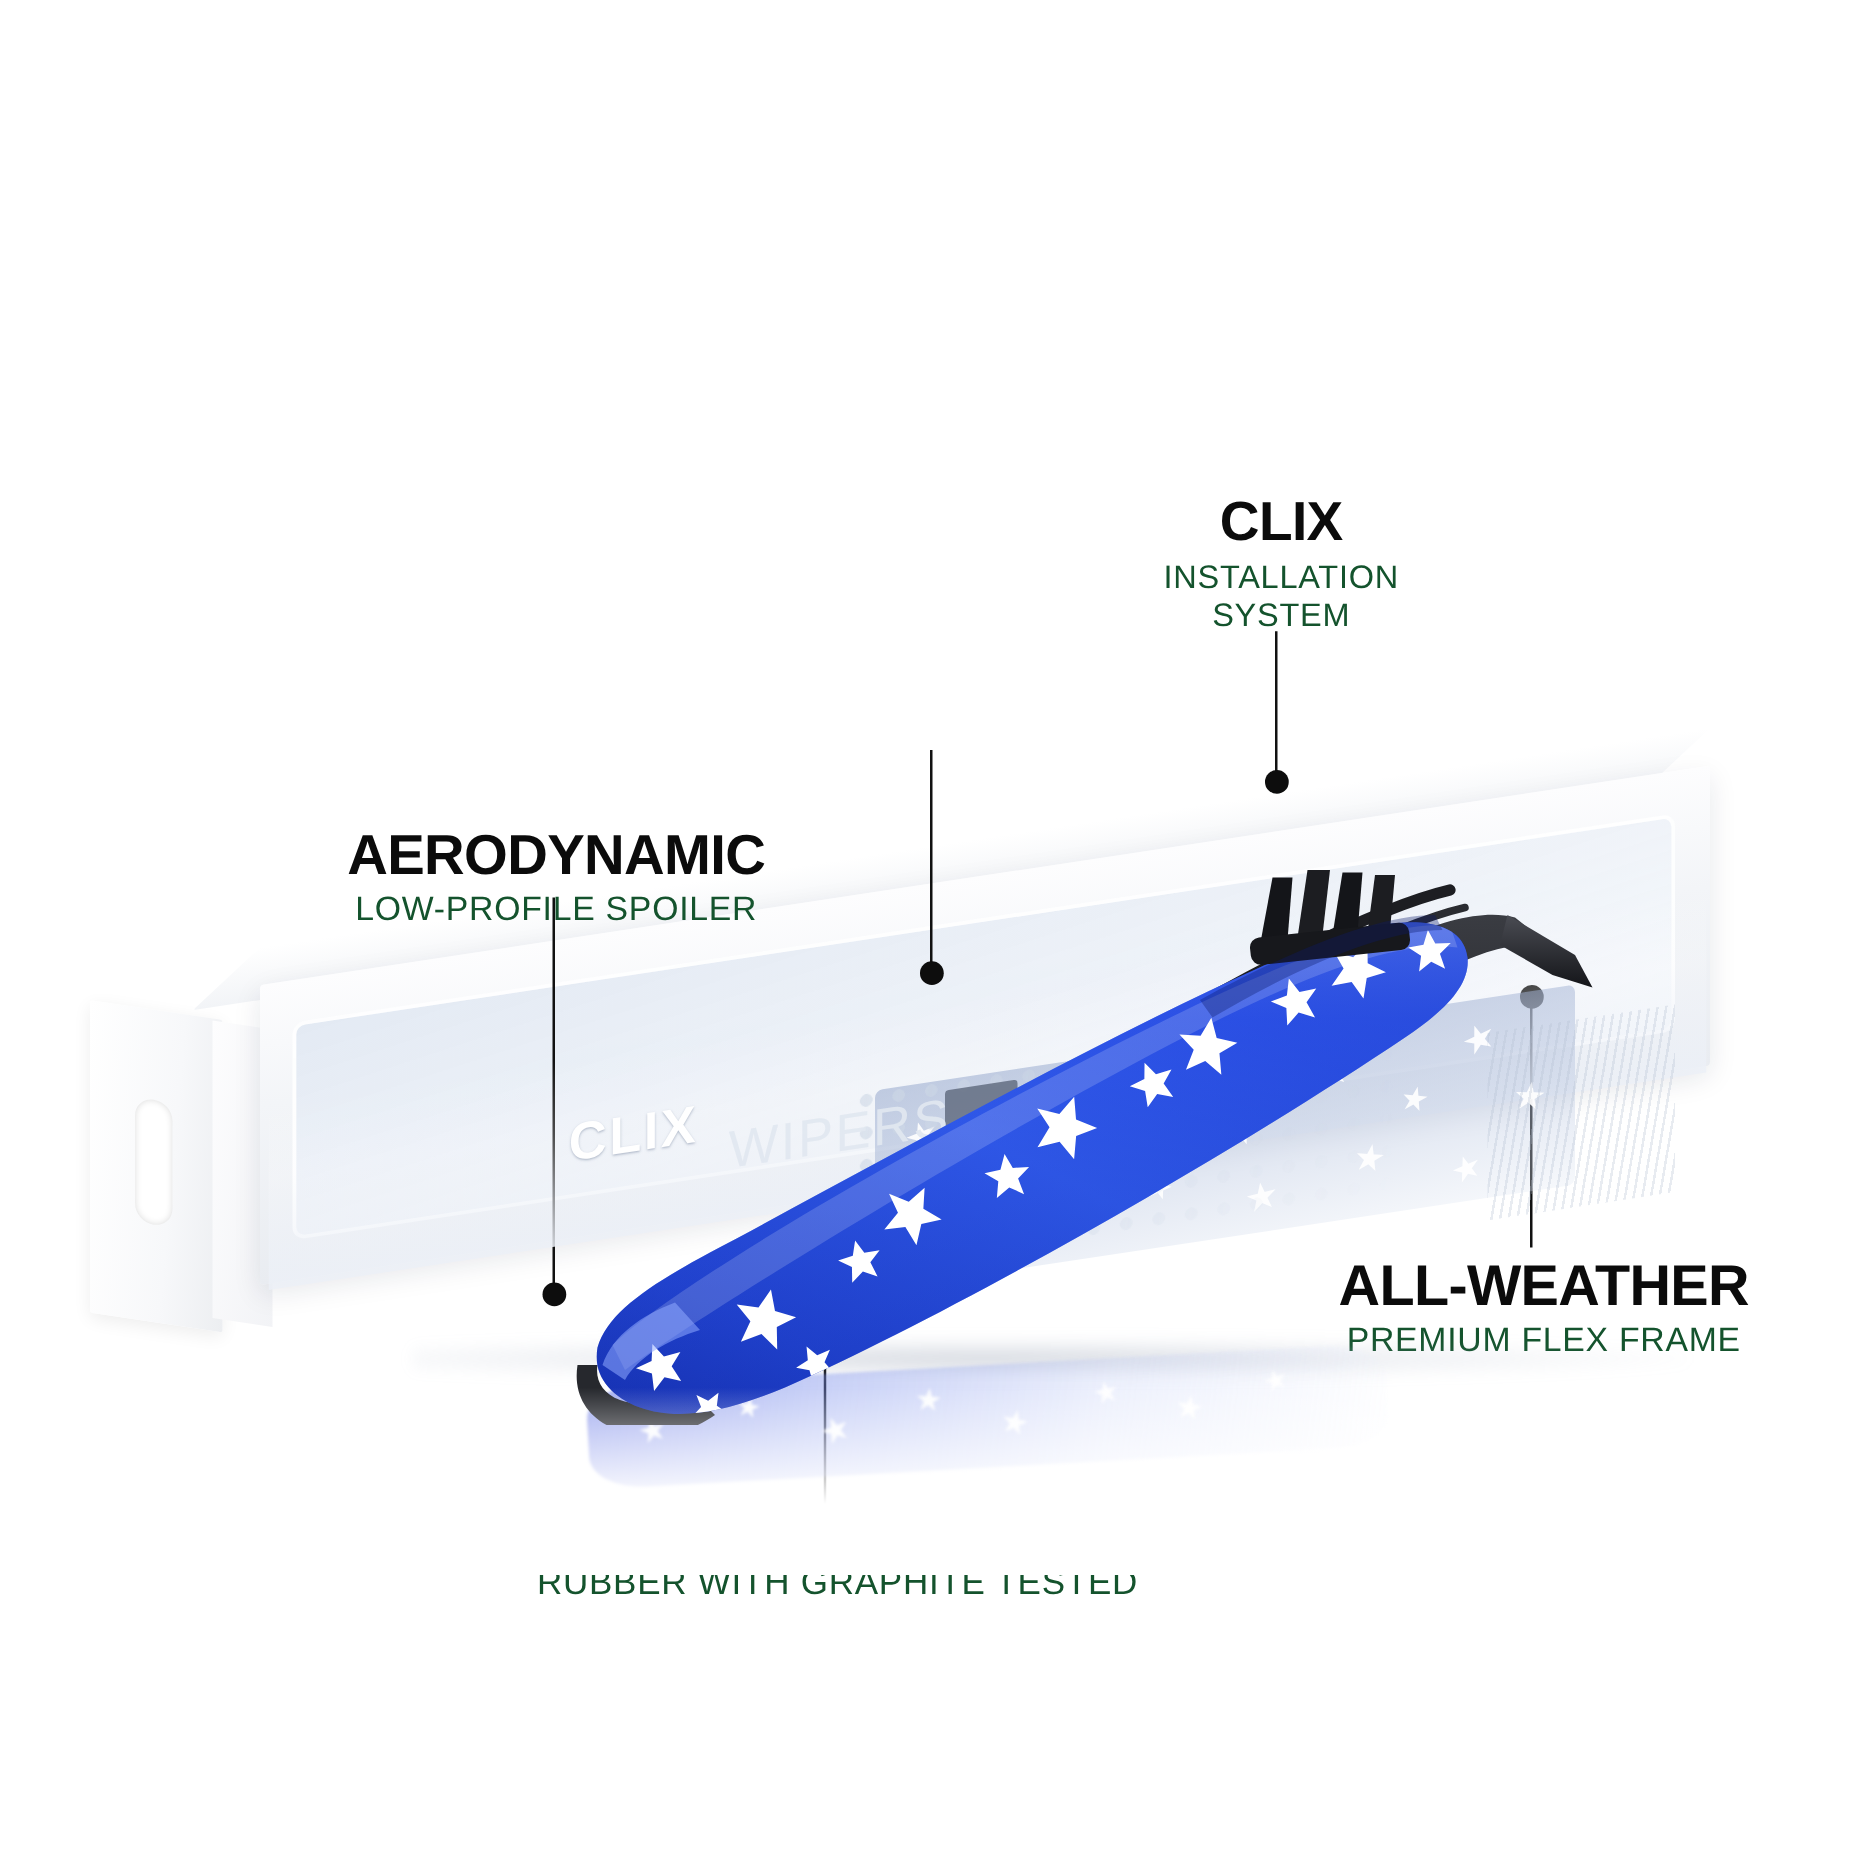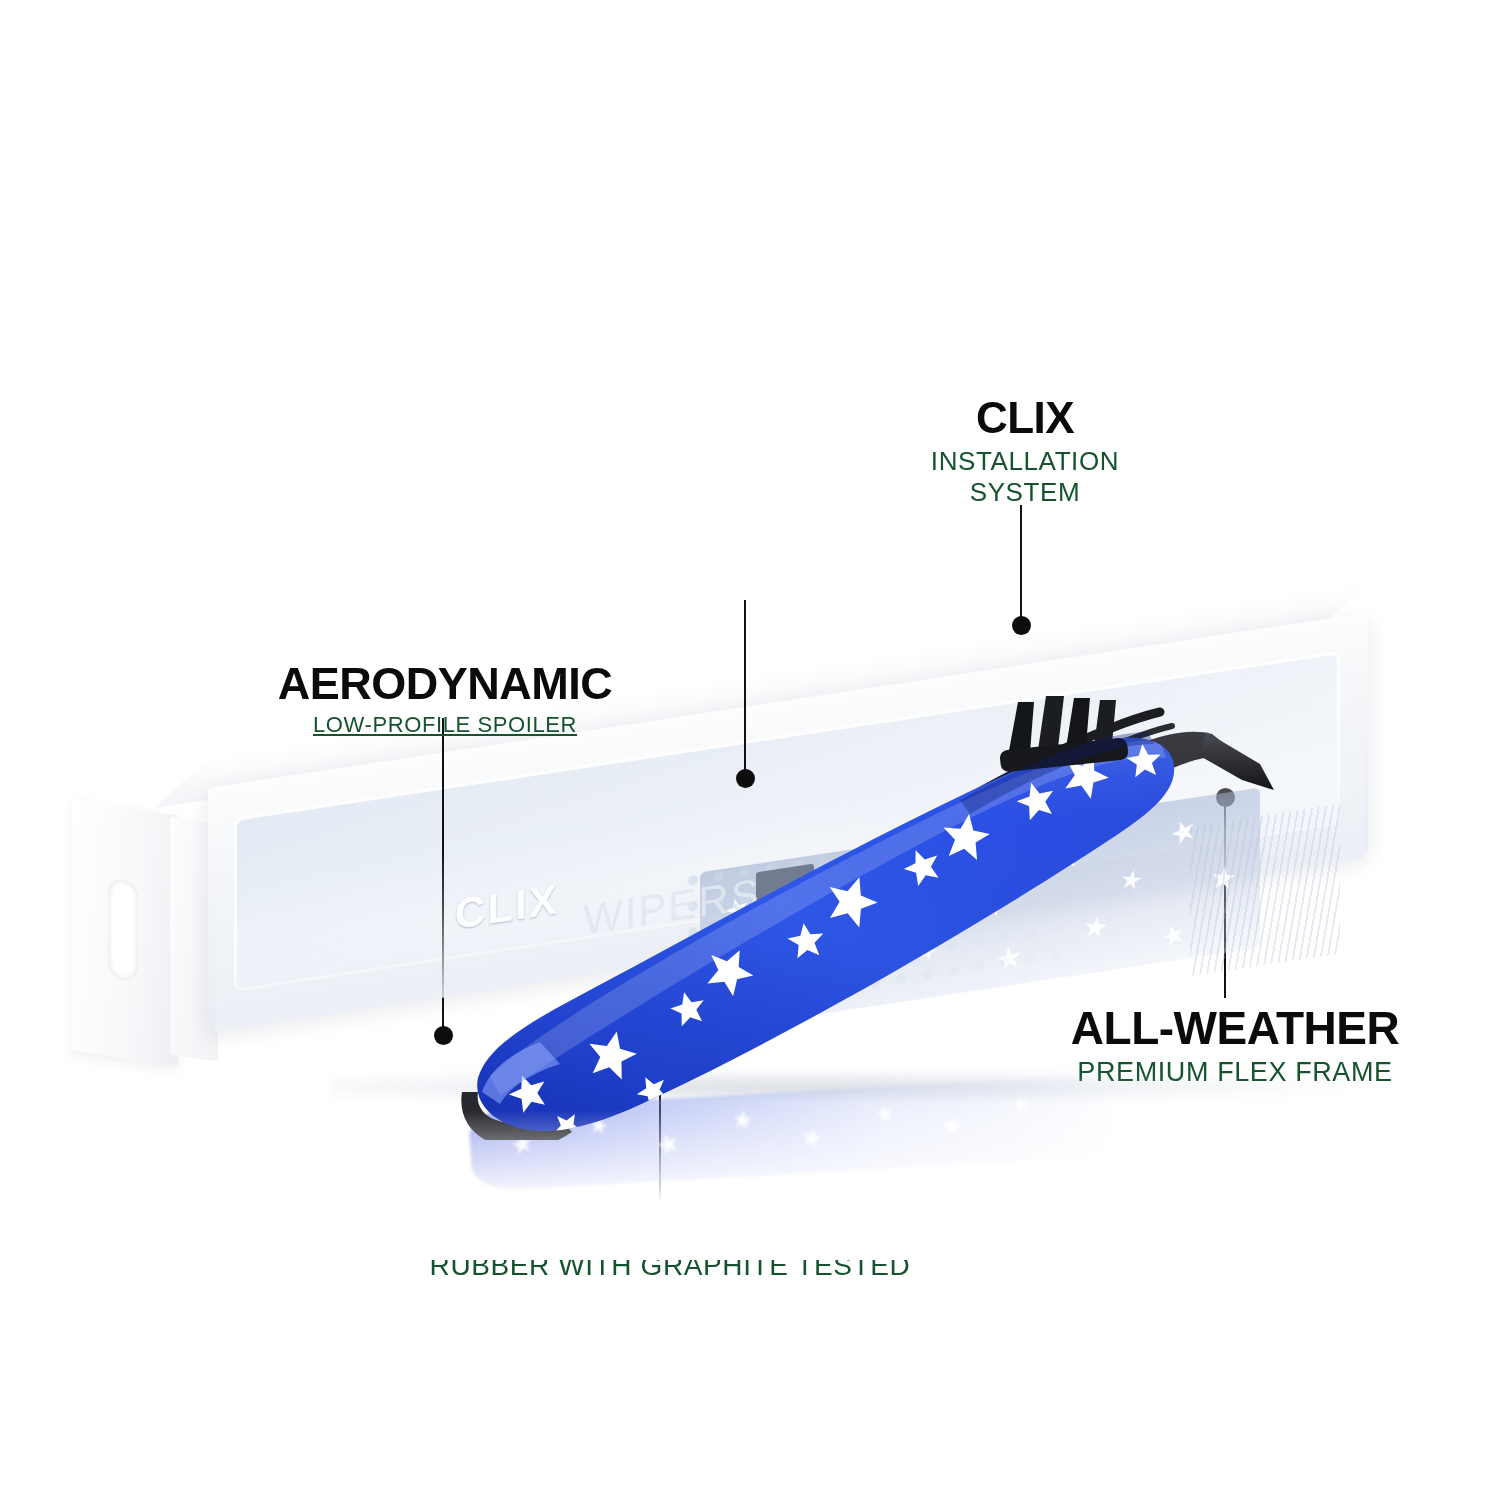--- a/index.html
+++ b/index.html
@@ -68,21 +68,21 @@
   #callout-clix { top: 396px; left: 860px; width: 330px; }
   #callout-clix .c-title { font-size: 44px; }
   #callout-clix .c-sub { font-size: 26px; }
 
   #callout-durable { top: 490px; left: 490px; width: 520px; }
   #callout-durable .c-title { font-size: 46px; }
   #callout-durable .c-sub { font-size: 27px; }
 
   #callout-aero { top: 630px; left: 175px; width: 540px; margin-top: 31px; }
   #callout-aero .c-title { font-size: 45px; }
-  #callout-aero .c-sub { font-size: 22px; text-decoration: underline; }
+  #callout-aero .c-sub { font-size: 27px; }
 
   #callout-allweather { top: 1005px; left: 1000px; width: 470px; }
   #callout-allweather .c-title { font-size: 46px; }
   #callout-allweather .c-sub { font-size: 27px; }
 
   #callout-premium { top: 1248px; left: 230px; width: 880px; }
   #callout-premium .c-title { font-size: 52px; letter-spacing: -1px; }
   #callout-premium .c-sub { font-size: 28px; line-height: 1.32; }
 
   

